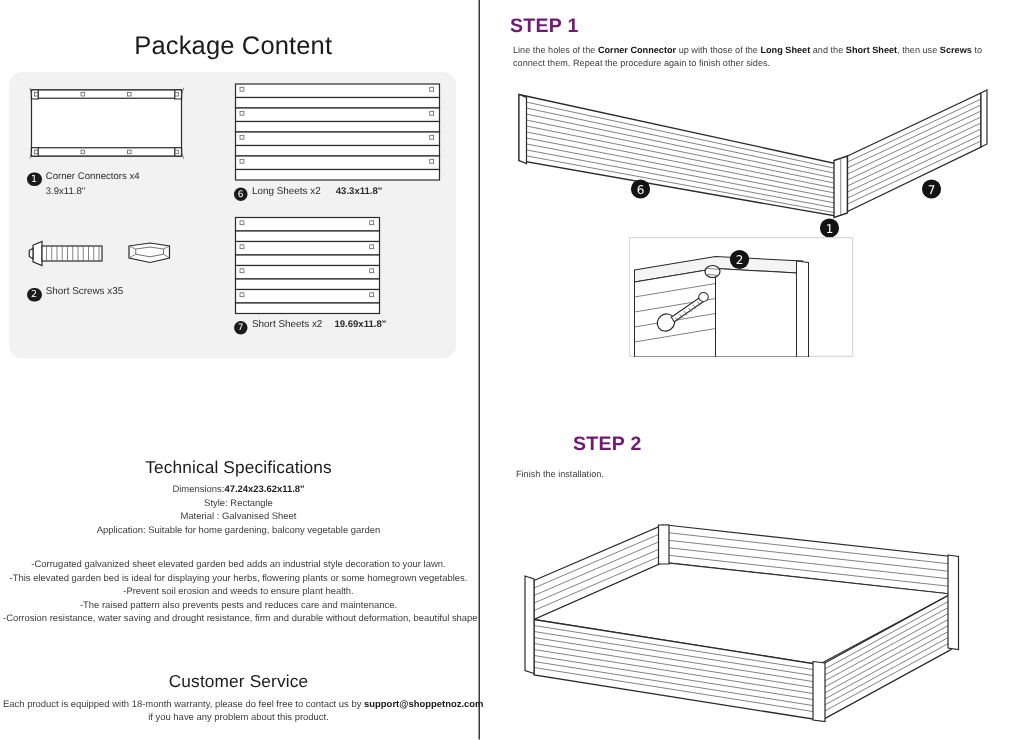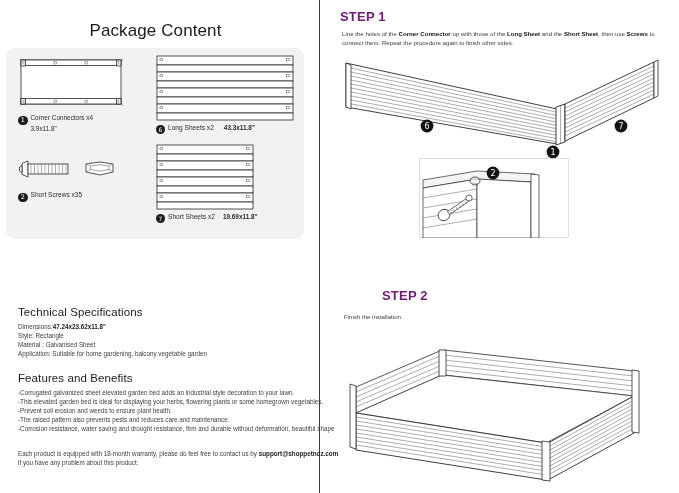--- a/index.html
+++ b/index.html
@@ -102,22 +102,23 @@
   .short-wrap { position: absolute; left: 150px; top: 96px; width: 98px; height: 66px; }
   .short-label {
     position: absolute; left: 150px; top: 165px; width: 160px;
     font-size: 6.6px; color: #2b2b2b; white-space: nowrap;
   }
   .short-label .dim { font-weight: bold; margin-left: 8px; font-size: 6.4px; }
 
   
   .sec {
     position: absolute;
-    left: 18px;
+    left: 2px;
     width: 314px;
+    text-align: center;
   }
   .sec-h {
     font-size: 11.5px;
     font-weight: 400;
     color: #1b1b1b;
     margin: 0 0 4px 0;
     letter-spacing: 0.1px;
   }
   .sec-line {
     font-size: 6.3px;
@@ -295,29 +296,29 @@
 
     <div class="sec" id="tech">
       <div class="sec-h">Technical Specifications</div>
       <p class="sec-line"><span>Dimensions:</span><b>47.24x23.62x11.8"</b></p>
       <p class="sec-line">Style: Rectangle</p>
       <p class="sec-line">Material : Galvanised Sheet</p>
       <p class="sec-line">Application: Suitable for home gardening, balcony vegetable garden</p>
     </div>
 
     <div class="sec" id="feat">
-      <div class="sec-h">Features and Benefits</div>
       <p class="sec-line">-Corrugated galvanized sheet elevated garden bed adds an industrial style decoration to your lawn.</p>
       <p class="sec-line">-This elevated garden bed is ideal for displaying your herbs, flowering plants or some homegrown vegetables.</p>
       <p class="sec-line">-Prevent soil erosion and weeds to ensure plant health.</p>
       <p class="sec-line">-The raised pattern also prevents pests and reduces care and maintenance.</p>
       <p class="sec-line">-Corrosion resistance, water saving and drought resistance, firm and durable without deformation, beautiful shape</p>
     </div>
 
     <div class="sec" id="cust">
+      <div class="sec-h">Customer Service</div>
       <p class="sec-line"><span>Each product is equipped with 18-month warranty, please do feel free to contact us by </span><b>support@shoppetnoz.com</b></p>
       <p class="sec-line">if you have any problem about this product.</p>
     </div>
 
   </div>
 
   <div class="right-col">
 
     <div class="step-title" id="step1-title">STEP 1</div>
 

